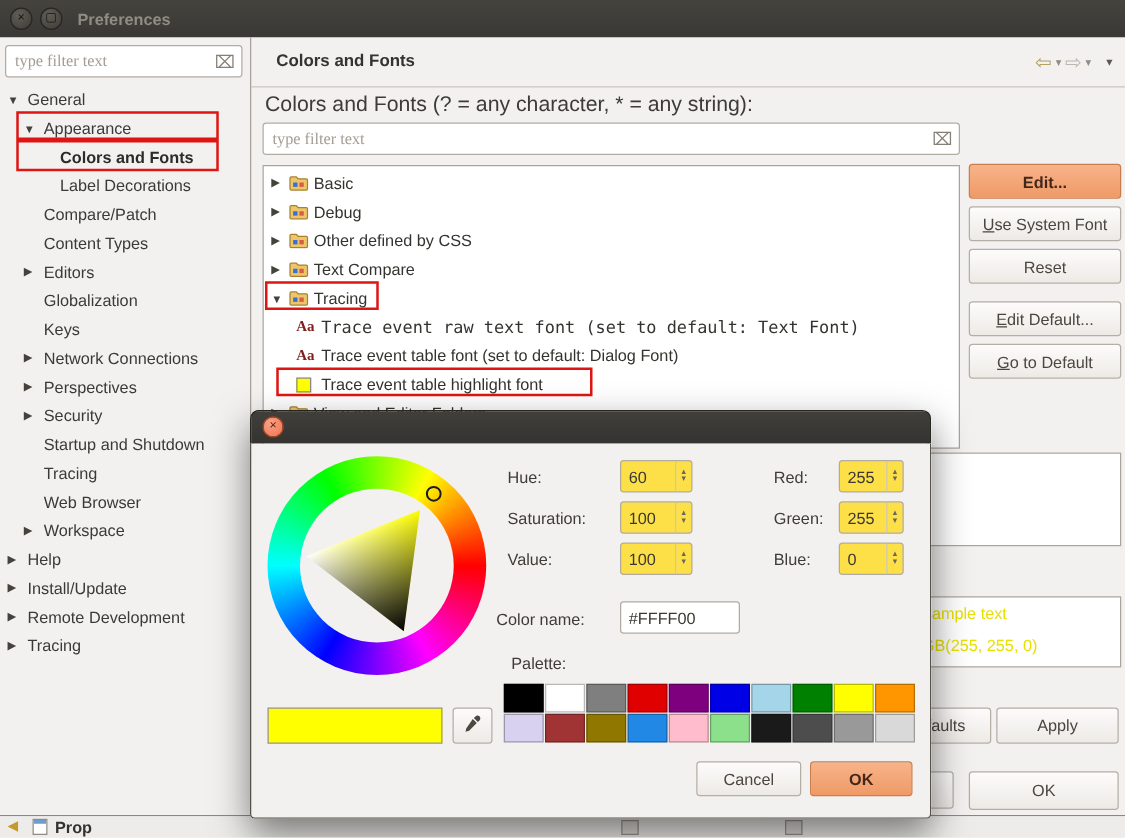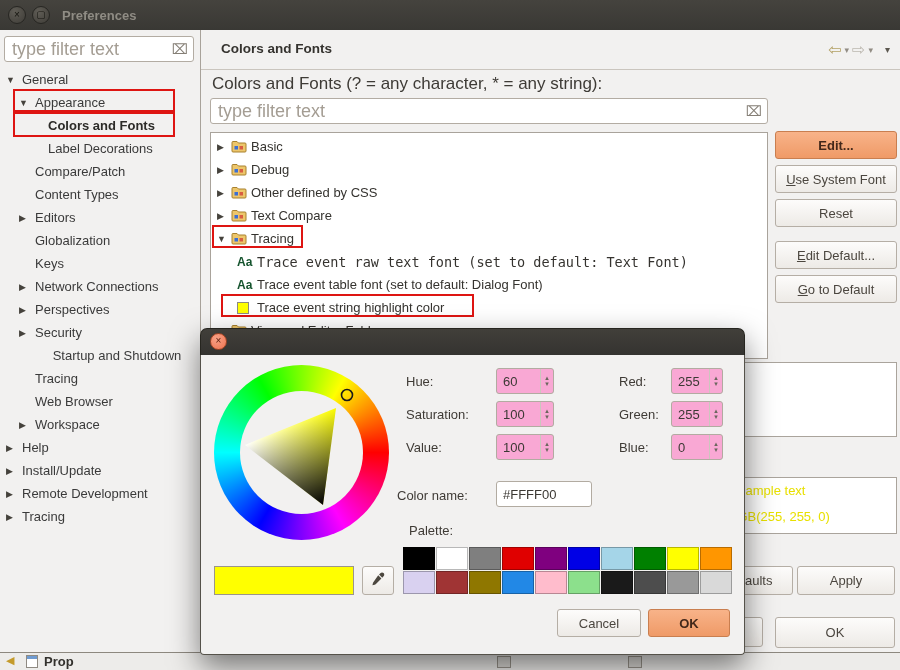--- a/index.html
+++ b/index.html
@@ -10,21 +10,21 @@
   .titlebar{position:absolute;left:0;top:0;width:900px;height:30px;background:linear-gradient(#45433e,#393834);
     display:flex;align-items:center;padding-left:8px;}
   .winbtn{width:18px;height:18px;border-radius:50%;background:radial-gradient(circle at 35% 30%,#605d56,#3e3c37);
     border:1px solid #272622;color:#15140f;font-size:10px;line-height:15px;text-align:center;margin-right:6px;flex:none;}
   .win-title{color:#8f8c84;font-weight:bold;font-size:13px;margin-left:6px;}
   
   .prefs-bg{position:absolute;left:0;top:30px;width:900px;height:623px;background:#f2f1f0;border-bottom:1px solid #8d887f;}
   .vdivider{position:absolute;left:200px;top:30px;width:1px;height:623px;background:#a8a29a;}
   
   .filter-box{display:flex;align-items:center;background:#fff;border:1px solid #b3aca3;border-radius:3px;height:26px;padding:0 5px;}
-  .filter-box input{border:none;outline:none;flex:1;min-width:0;font-size:18px;color:#555;background:transparent;font-family:Liberation Sans, sans-serif;}
+  .filter-box input{border:none;outline:none;flex:1;min-width:0;font-size:13px;color:#555;background:transparent;font-family:Liberation Serif, serif;}
   .filter-box input::placeholder{color:#a49d93;}
   .clear-ic{color:#857f76;font-size:14px;flex:none;cursor:default;}
   .sidebar-filter{position:absolute;left:4px;top:36px;width:190px;}
   .main-filter{position:absolute;left:210px;top:98px;width:558px;}
   
   .sidebar-tree{position:absolute;left:0;top:68px;width:199px;}
   .srow{height:23px;display:flex;align-items:center;font-size:13px;color:#3a3a3a;}
   .tri{width:16px;font-size:9px;color:#45423c;flex:none;}
   .slabel.bold{font-weight:bold;color:#2c2b28;}
   
@@ -35,21 +35,21 @@
   .nav-fwd{color:#bcb8b0;font-size:16px;}
   .caret{color:#918c83;font-size:9px;}
   .menu-caret{color:#5c5850;font-size:10px;margin-left:9px;}
   .filter-label{position:absolute;left:212px;top:74px;font-size:17px;color:#3e3b36;}
   
   .fonts-list{position:absolute;left:210px;top:132px;width:558px;height:227px;background:#fff;border:1px solid #a9a39b;
     padding-top:2px;overflow:hidden;}
   .lrow{height:23px;display:flex;align-items:center;font-size:13px;color:#35332f;padding-left:6px;}
   .lrow .tri{width:14px;}
   .ficon{width:20px;flex:none;display:flex;align-items:center;}
-  .aa{width:20px;flex:none;font-family:Liberation Sans, sans-serif;font-weight:bold;font-size:12px;color:#14532d;}
+  .aa{width:20px;flex:none;font-family:Liberation Serif, serif;font-weight:bold;font-size:12px;color:#7f1d1d;}
   .chip{width:12px;height:12px;background:#ffff00;border:1px solid #8e8a80;margin-right:8px;flex:none;}
   .llabel.mono{font-family:"DejaVu Sans Mono",monospace;font-size:13.5px;}
   .lrow.child{padding-left:26px;}
   
   .btn{background:linear-gradient(#fdfcfb,#edeae6);border:1px solid #b5aea5;border-radius:3px;
     font-size:13px;color:#4b463f;font-family:inherit;cursor:default;}
   .btn.accent{background:linear-gradient(#f8b389,#ef9a67);border-color:#c97e4f;color:#43281a;font-weight:bold;}
   .side-buttons{position:absolute;left:775px;top:131px;width:122px;display:flex;flex-direction:column;gap:6px;}
   .side-buttons .btn{height:28px;width:122px;}
   .desc-box{position:absolute;left:622px;top:362px;width:275px;height:75px;background:#fff;border:1px solid #aaa49c;}
@@ -81,21 +81,21 @@
     background:conic-gradient(#80ff00 0deg,#ffff00 30deg,#ff0000 90deg,#ff00ff 150deg,#0000ff 210deg,#00ffff 270deg,#00ff00 330deg,#80ff00 360deg);}
   .hue-ring::after{content:"";position:absolute;left:26px;top:26px;width:123px;height:123px;border-radius:50%;background:#f2f1f0;}
   .wheel svg{position:absolute;left:0;top:0;}
   .cur-swatch{position:absolute;left:13px;top:211px;width:140px;height:29px;border:1px solid #9b958b;}
   .eyedrop{position:absolute;left:161px;top:211px;width:32px;height:29px;padding:0;}
   .spin-col{position:absolute;top:13px;}
   .col1{left:205px;} .col2{left:418px;}
   .srowd{display:flex;align-items:center;margin-bottom:7px;height:26px;}
   .dlabel{font-size:13px;color:#3f3b36;flex:none;}
   .col1 .dlabel{width:90px;} .col2 .dlabel{width:52px;}
-  .spin{display:flex;height:26px;background:#f9a8d4;border:1px solid #b2aba1;border-radius:3px;}
+  .spin{display:flex;height:26px;background:#fde047;border:1px solid #b2aba1;border-radius:3px;}
   .col1 .spin{width:58px;} .col2 .spin{width:52px;}
   .spinval{width:100%;min-width:0;border:none;outline:none;font-size:13px;color:#3c3934;padding:0 0 0 6px;background:transparent;font-family:inherit;}
   .spinbtns{width:13px;border-left:1px solid #ccc6bd;display:flex;flex-direction:column;align-items:center;justify-content:center;flex:none;}
   .su,.sd{font-size:7px;line-height:6px;color:#6b665e;}
   .cname-label{position:absolute;left:196px;top:133px;font-size:13px;color:#3f3b36;}
   .cname-input{position:absolute;left:295px;top:126px;width:96px;height:26px;border:1px solid #b2aba1;border-radius:3px;
     font-size:13px;color:#3c3934;padding:0 6px;font-family:inherit;background:#fff;}
   .pal-label{position:absolute;left:208px;top:168px;font-size:13px;color:#3f3b36;}
   .palette-grid{position:absolute;left:202px;top:192px;width:331px;display:flex;flex-wrap:wrap;gap:1px;}
   .pswatch{width:32px;height:23px;border:1px solid rgba(0,0,0,.28);flex:none;}
@@ -171,21 +171,21 @@
       <span class="slabel">Network Connections</span>
     </div>
     <div class="srow" style="padding-left: 19px;">
       <span class="tri">▶</span>
       <span class="slabel">Perspectives</span>
     </div>
     <div class="srow" style="padding-left: 19px;">
       <span class="tri">▶</span>
       <span class="slabel">Security</span>
     </div>
-    <div class="srow" style="padding-left: 19px; justify-content: center;">
+    <div class="srow" style="padding-left: 19px;">
       <span class="tri"></span>
       <span class="slabel">Startup and Shutdown</span>
     </div>
     <div class="srow" style="padding-left: 19px;">
       <span class="tri"></span>
       <span class="slabel">Tracing</span>
     </div>
     <div class="srow" style="padding-left: 19px;">
       <span class="tri"></span>
       <span class="slabel">Web Browser</span>
@@ -290,21 +290,21 @@
     <div class="lrow child">
       <span class="aa">Aa</span>
       <span class="llabel mono">Trace event raw text font (set to default: Text Font)</span>
     </div>
     <div class="lrow child">
       <span class="aa">Aa</span>
       <span class="llabel">Trace event table font (set to default: Dialog Font)</span>
     </div>
     <div class="lrow child">
       <span class="chip"></span>
-      <span class="llabel">Trace event string highlight color</span>
+      <span class="llabel">Trace event table highlight font</span>
     </div>
     <div class="lrow">
       <span class="tri">▶</span>
       <span class="ficon">
         <svg width="16" height="13" viewBox="0 0 16 13">
           <path d="M1 2.5 Q1 1.5 2 1.5 L6 1.5 L7.5 3 L14 3 Q15 3 15 4 L15 11 Q15 12 14 12 L2 12 Q1 12 1 11 Z" fill="#edc66b" stroke="#a8812f"></path>
           <rect x="3.5" y="6" width="3.5" height="3.5" fill="#3b6fd4"></rect>
           <rect x="8.5" y="6" width="3.5" height="3.5" fill="#d44a3b" opacity="0.85"></rect>
         </svg>
       </span>

